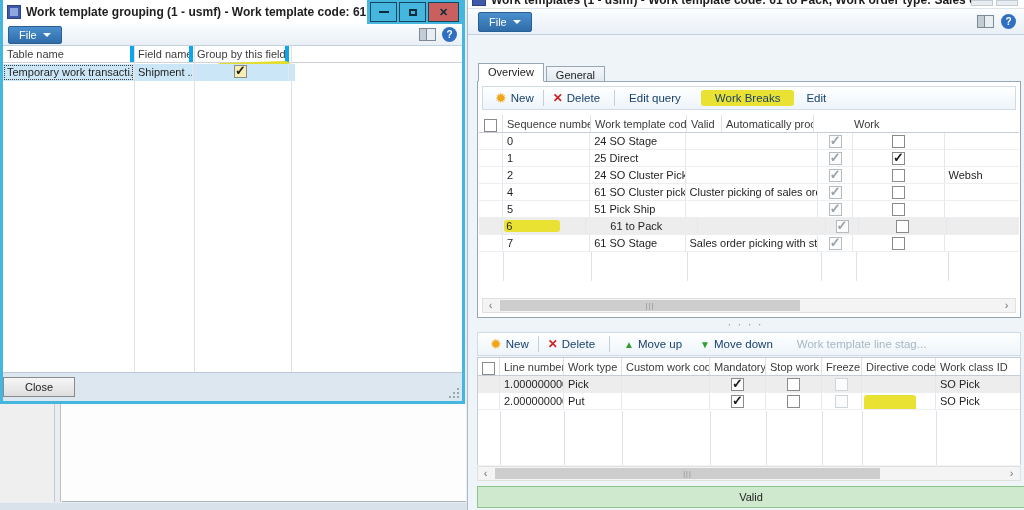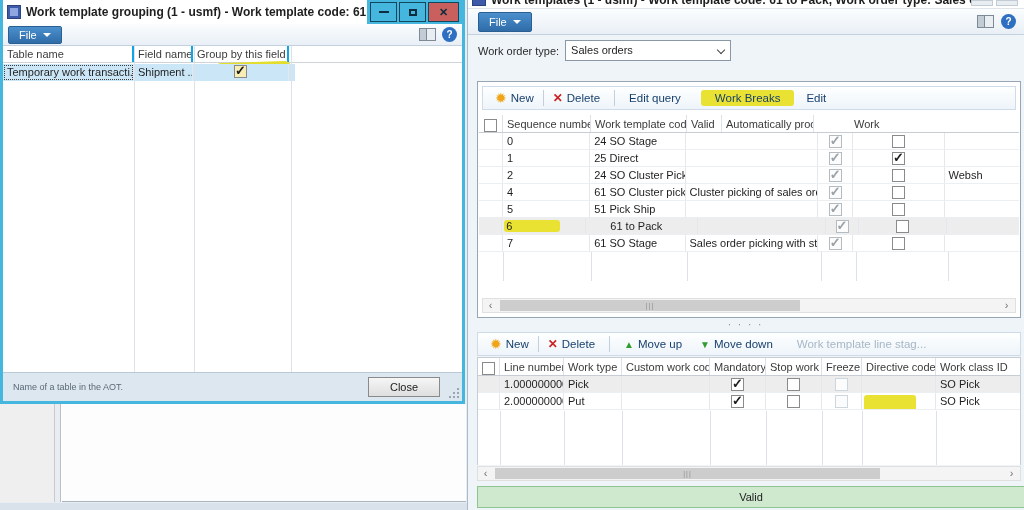--- a/index.html
+++ b/index.html
@@ -45,21 +45,21 @@
   .app-icon::after { content:""; position:absolute; left:2px; top:2px; width:8px; height:8px; background:#8fa7e0; }
   .lwin .title { font-size:12px; font-weight:700; white-space:nowrap; }
   .winbtns { position:absolute; right:0; top:0; height:24px; display:flex; align-items:center; background:#45b6de; padding:0 2px; }
   .wbtn { width:27px; height:20px; margin:0 1px; border:1px solid #11475e; display:flex; align-items:center; justify-content:center; color:#0b2d3d; font-weight:bold; font-size:11px; background:#45b6de; }
   .wbtn.close { width:31px; background:#c9605e; }
   .wbtn .minglyph { width:10px; height:2px; background:#0b2d3d; }
   .wbtn .maxglyph { width:8px; height:7px; border:2px solid #0b2d3d; }
   .lwin .filebar { height:22px; padding:0 5px; }
   .lwin .grid { position:absolute; left:0; top:46px; width:459px; height:326px; background:#fff; }
   .lwin .ghead { position:absolute; top:0; left:0; width:459px; height:17px; border-bottom:1px solid #cdd3d9; display:flex; }
-  .lwin .ghead .hc { padding:2px 4px; color:#3c3c3c; border-right:2px solid #0ea5e9; }
+  .lwin .ghead .hc { padding:2px 4px; color:#3c3c3c; border-right:4px solid #0ea5e9; }
   .lwin .grow { position:absolute; top:18px; left:0; width:292px; height:17px; background:#cbe7f7; display:flex; }
   .lwin .grow .c { padding:2px 4px; white-space:nowrap; overflow:hidden; }
   .lwin .grow .c.focus { outline:1px dotted #3c3c3c; outline-offset:-2px; }
   .lw-hl-check { position:absolute; left:212px; top:16px; width:76px; height:16px; background:#e3dd2e; border-radius:6px; transform:rotate(-2deg); }
   .lwin .statusbar { position:absolute; left:0; bottom:0; width:459px; height:29px; background:#dce7f0; border-top:1px solid #b9c9d7; display:flex; align-items:center; }
   .lwin .statustext { font-size:9px; color:#5a6a76; margin-left:10px; flex:1; }
   .close-btn { width:72px; height:20px; margin-right:22px; background:linear-gradient(#f6f6f6,#dedede); border:1px solid #8a8a8a; font-size:11px; color:#222; text-align:center; line-height:18px; }
   .grip { position:absolute; right:2px; bottom:2px; width:12px; height:12px; background:
       radial-gradient(circle at 2px 10px,#9aa7b2 1px,transparent 1.5px),
       radial-gradient(circle at 6px 10px,#9aa7b2 1px,transparent 1.5px),
@@ -145,21 +145,20 @@
         <div class="c" style="width:59px;">Shipment ...</div>
         <div class="c" style="width:96px; text-align:center; padding-top:1px;">
           <span class="cb checked" style="background:#f6eeb4;"></span>
         </div>
       </div>
       <div class="vline" style="left:131px; top:0; height:326px;"></div>
       <div class="vline" style="left:191px; top:0; height:326px;"></div>
       <div class="vline" style="left:288px; top:0; height:326px;"></div>
     </div>
     <div class="statusbar">
-      <span class="statustext">Name of a table in the AOT.</span>
       <button class="close-btn">Close</button>
       <span class="grip"></span>
     </div>
   </section>
 
   <section class="rwin">
     <div class="titlesliver">
       <span class="ticon"></span>
       <span class="ttxt">Work templates (1 - usmf) - Work template code: 61 to Pack, Work order type: Sales o...</span>
       <span class="tbtns">
@@ -171,28 +170,25 @@
       <button class="file-btn">
         <span>File</span>
         <span class="file-caret"></span>
       </button>
       <span style="display:flex; gap:7px; align-items:center;">
         <span class="layout-icon"></span>
         <span class="help-icon">?</span>
       </span>
     </div>
 
-    <div class="worow">
-      <label>Work order type:</label>
-      <div class="combo">
-        <span>Sales orders</span>
-        <span class="chev"></span>
-      </div>
-    </div>
-
+
+    <div class="tabs">
+      <div class="tab active">Overview</div>
+      <div class="tab inactive">General</div>
+    </div>
 
     <div class="groupbox">
       <div class="gb-toolbar">
         <span class="toolbtn">
             <span class="sun-icon">✹</span>
             <span>New</span>
           </span>
         <span class="tsep"></span>
         <span class="toolbtn">
             <span class="x-icon">✕</span>

